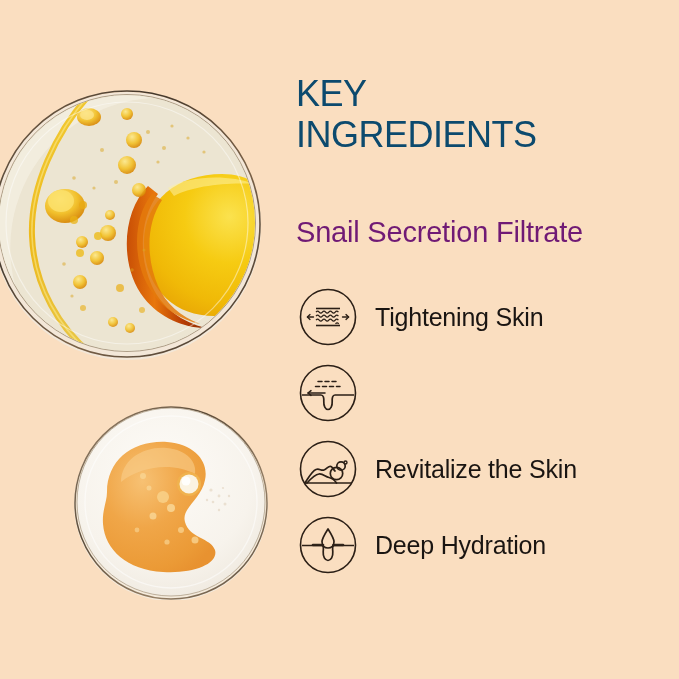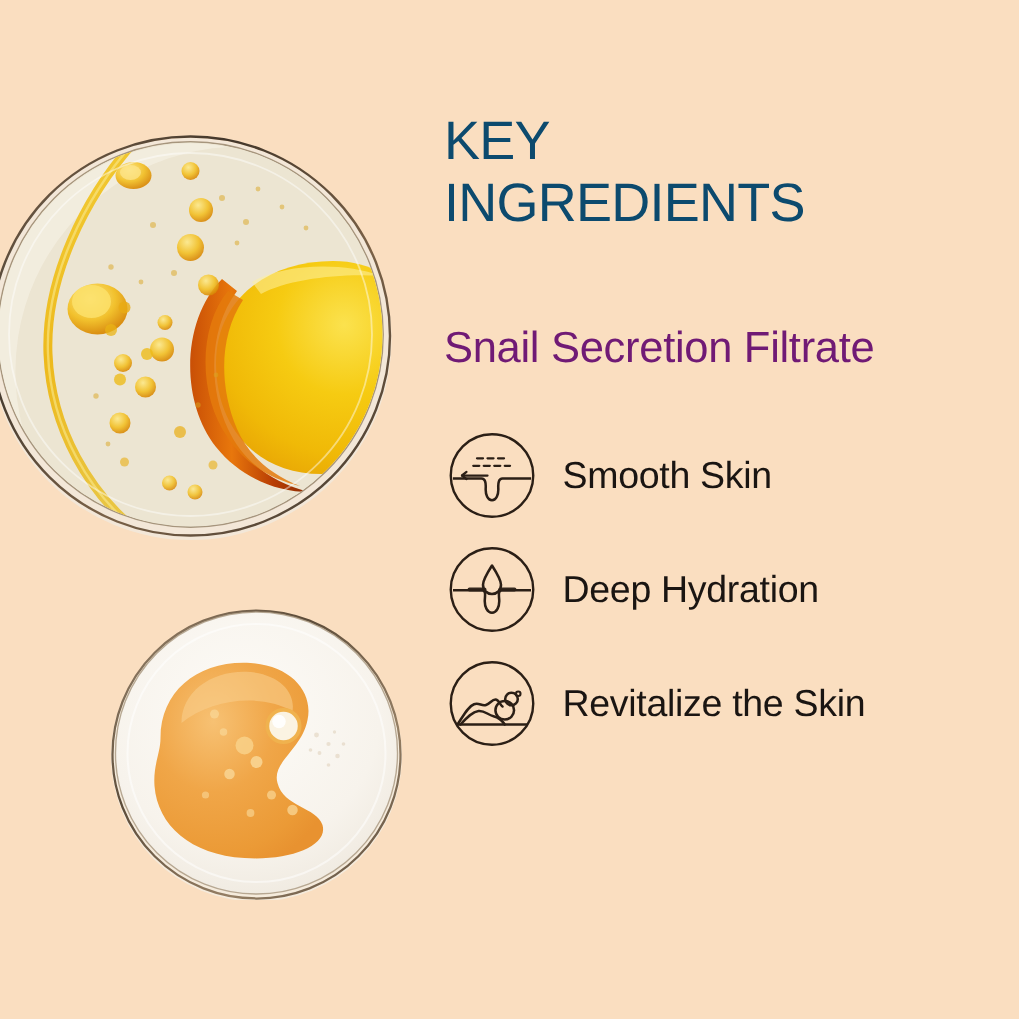--- a/index.html
+++ b/index.html
@@ -240,68 +240,85 @@
     </svg>
   </div>
 
   <div class="headline">KEY
 INGREDIENTS</div>
 
   <div class="subhead">Snail Secretion Filtrate</div>
 
   <div class="feature-list">
 
+    <div class="feature-row">
+      <svg class="feature-icon" viewBox="0 0 58 58">
+        <circle cx="29" cy="29" r="27.5" fill="none" stroke="#2b1f16" stroke-width="1.6"></circle>
+        <line x1="17" y1="20.5" x2="41" y2="20.5" stroke="#2b1f16" stroke-width="1.6"></line>
+        <line x1="17" y1="37.5" x2="41" y2="37.5" stroke="#2b1f16" stroke-width="1.6"></line>
+        <path d="M17 24.2 q1.6 -2 3.2 0 t3.2 0 t3.2 0 t3.2 0 t3.2 0 t3.2 0 t3.2 0" fill="none" stroke="#2b1f16" stroke-width="1.25"></path>
+        <path d="M17 28.2 q1.6 -2 3.2 0 t3.2 0 t3.2 0 t3.2 0 t3.2 0 t3.2 0 t3.2 0" fill="none" stroke="#2b1f16" stroke-width="1.25"></path>
+        <path d="M17 32.2 q1.6 -2 3.2 0 t3.2 0 t3.2 0 t3.2 0 t3.2 0 t3.2 0 t3.2 0" fill="none" stroke="#2b1f16" stroke-width="1.25"></path>
+        <path d="M36.5 35.8 q1.6 -2 3.2 0" fill="none" stroke="#2b1f16" stroke-width="1.25"></path>
+        <g stroke="#2b1f16" stroke-width="1.4" fill="none" stroke-linecap="round" stroke-linejoin="round">
+          <line x1="14.5" y1="29" x2="8.5" y2="29"></line>
+          <polyline points="11,26.6 8.4,29 11,31.4"></polyline>
+          <line x1="43.5" y1="29" x2="49.5" y2="29"></line>
+          <polyline points="47,26.6 49.6,29 47,31.4"></polyline>
+        </g>
+      </svg>
+      <div class="feature-label">Tightening Skin</div>
+    </div>
 
     <div class="feature-row">
       <svg class="feature-icon" viewBox="0 0 58 58">
         <circle cx="29" cy="29" r="27.5" fill="none" stroke="#2b1f16" stroke-width="1.6"></circle>
         <g stroke="#2b1f16" stroke-width="1.5" stroke-linecap="round">
           <line x1="19" y1="17.5" x2="23" y2="17.5"></line>
           <line x1="26" y1="17.5" x2="30" y2="17.5"></line>
           <line x1="33" y1="17.5" x2="37" y2="17.5"></line>
           <line x1="16.5" y1="22.5" x2="20.5" y2="22.5"></line>
           <line x1="23.5" y1="22.5" x2="27.5" y2="22.5"></line>
           <line x1="30.5" y1="22.5" x2="34.5" y2="22.5"></line>
           <line x1="37.5" y1="22.5" x2="41" y2="22.5"></line>
         </g>
         <path d="M3 31 L22 31 C 24.5 31, 25 34, 24.8 37.5 C 24.6 42, 26.2 45.5, 29 45.5
                  C 31.8 45.5, 33.4 42, 33.2 37.5 C 33 34, 33.5 31, 36 31 L55 31" fill="none" stroke="#2b1f16" stroke-width="1.7" stroke-linejoin="round"></path>
         <g stroke="#2b1f16" stroke-width="1.5" fill="none" stroke-linecap="round" stroke-linejoin="round">
           <line x1="9" y1="29" x2="26" y2="29"></line>
           <polyline points="12,26.6 9,29 12,31.4"></polyline>
         </g>
       </svg>
-      <div class="feature-label">Smooth Skin</div>
-    </div>
-
-    <div class="feature-row">
-      <svg class="feature-icon" viewBox="0 0 58 58">
-        <circle cx="29" cy="29" r="27.5" fill="none" stroke="#2b1f16" stroke-width="1.6"></circle>
-        <path d="M29 13 C 25.5 18.5, 23 22.5, 23 25.8 C 23 29.6, 25.7 32, 29 32
-                 C 32.3 32, 35 29.6, 35 25.8 C 35 22.5, 32.5 18.5, 29 13 Z" fill="none" stroke="#2b1f16" stroke-width="1.7" stroke-linejoin="round"></path>
-        <path d="M3 29.5 L22.5 29.5 C 24.8 29.5, 24.5 32.5, 24.2 35.8
-                 C 23.9 40.6, 25.9 44.5, 29 44.5 C 32.1 44.5, 34.1 40.6, 33.8 35.8
-                 C 33.5 32.5, 33.2 29.5, 35.5 29.5 L55 29.5" fill="none" stroke="#2b1f16" stroke-width="1.7" stroke-linejoin="round"></path>
-        <g stroke="#2b1f16" stroke-width="2.6" stroke-linecap="round" opacity="0.95">
-          <line x1="14" y1="29" x2="24" y2="29"></line>
-          <line x1="34.5" y1="29" x2="44" y2="29"></line>
-        </g>
-      </svg>
-      <div class="feature-label">Deep Hydration</div>
     </div>
 
     <div class="feature-row">
       <svg class="feature-icon" viewBox="0 0 58 58">
         <circle cx="29" cy="29" r="27.5" fill="none" stroke="#2b1f16" stroke-width="1.6"></circle>
         <line x1="5" y1="43" x2="53" y2="43" stroke="#2b1f16" stroke-width="1.7"></line>
         <path d="M6 43 C 10 37, 13 31, 17 29.5 C 20.5 28.2, 22 31, 25 30
                  C 28 29, 29.5 25.5, 32 26.5 C 34 27.3, 34.5 30, 36 31" fill="none" stroke="#2b1f16" stroke-width="1.7" stroke-linecap="round" stroke-linejoin="round"></path>
         <path d="M8 43 C 12.5 38, 16 34.5, 20 34 C 24 33.5, 26 36.5, 30 37.5
                  C 33 38.2, 35.5 40, 37.5 43" fill="none" stroke="#2b1f16" stroke-width="1.7" stroke-linecap="round" stroke-linejoin="round"></path>
         <circle cx="37.5" cy="33.5" r="6.2" fill="none" stroke="#2b1f16" stroke-width="1.7"></circle>
         <circle cx="42" cy="26" r="4.2" fill="none" stroke="#2b1f16" stroke-width="1.7"></circle>
         <circle cx="46.5" cy="22.5" r="1.5" fill="none" stroke="#2b1f16" stroke-width="1.4"></circle>
       </svg>
       <div class="feature-label">Revitalize the Skin</div>
     </div>
 
+    <div class="feature-row">
+      <svg class="feature-icon" viewBox="0 0 58 58">
+        <circle cx="29" cy="29" r="27.5" fill="none" stroke="#2b1f16" stroke-width="1.6"></circle>
+        <path d="M29 13 C 25.5 18.5, 23 22.5, 23 25.8 C 23 29.6, 25.7 32, 29 32
+                 C 32.3 32, 35 29.6, 35 25.8 C 35 22.5, 32.5 18.5, 29 13 Z" fill="none" stroke="#2b1f16" stroke-width="1.7" stroke-linejoin="round"></path>
+        <path d="M3 29.5 L22.5 29.5 C 24.8 29.5, 24.5 32.5, 24.2 35.8
+                 C 23.9 40.6, 25.9 44.5, 29 44.5 C 32.1 44.5, 34.1 40.6, 33.8 35.8
+                 C 33.5 32.5, 33.2 29.5, 35.5 29.5 L55 29.5" fill="none" stroke="#2b1f16" stroke-width="1.7" stroke-linejoin="round"></path>
+        <g stroke="#2b1f16" stroke-width="2.6" stroke-linecap="round" opacity="0.95">
+          <line x1="14" y1="29" x2="24" y2="29"></line>
+          <line x1="34.5" y1="29" x2="44" y2="29"></line>
+        </g>
+      </svg>
+      <div class="feature-label">Deep Hydration</div>
+    </div>
+
   </div>
 </div>
 
 </body></html>

